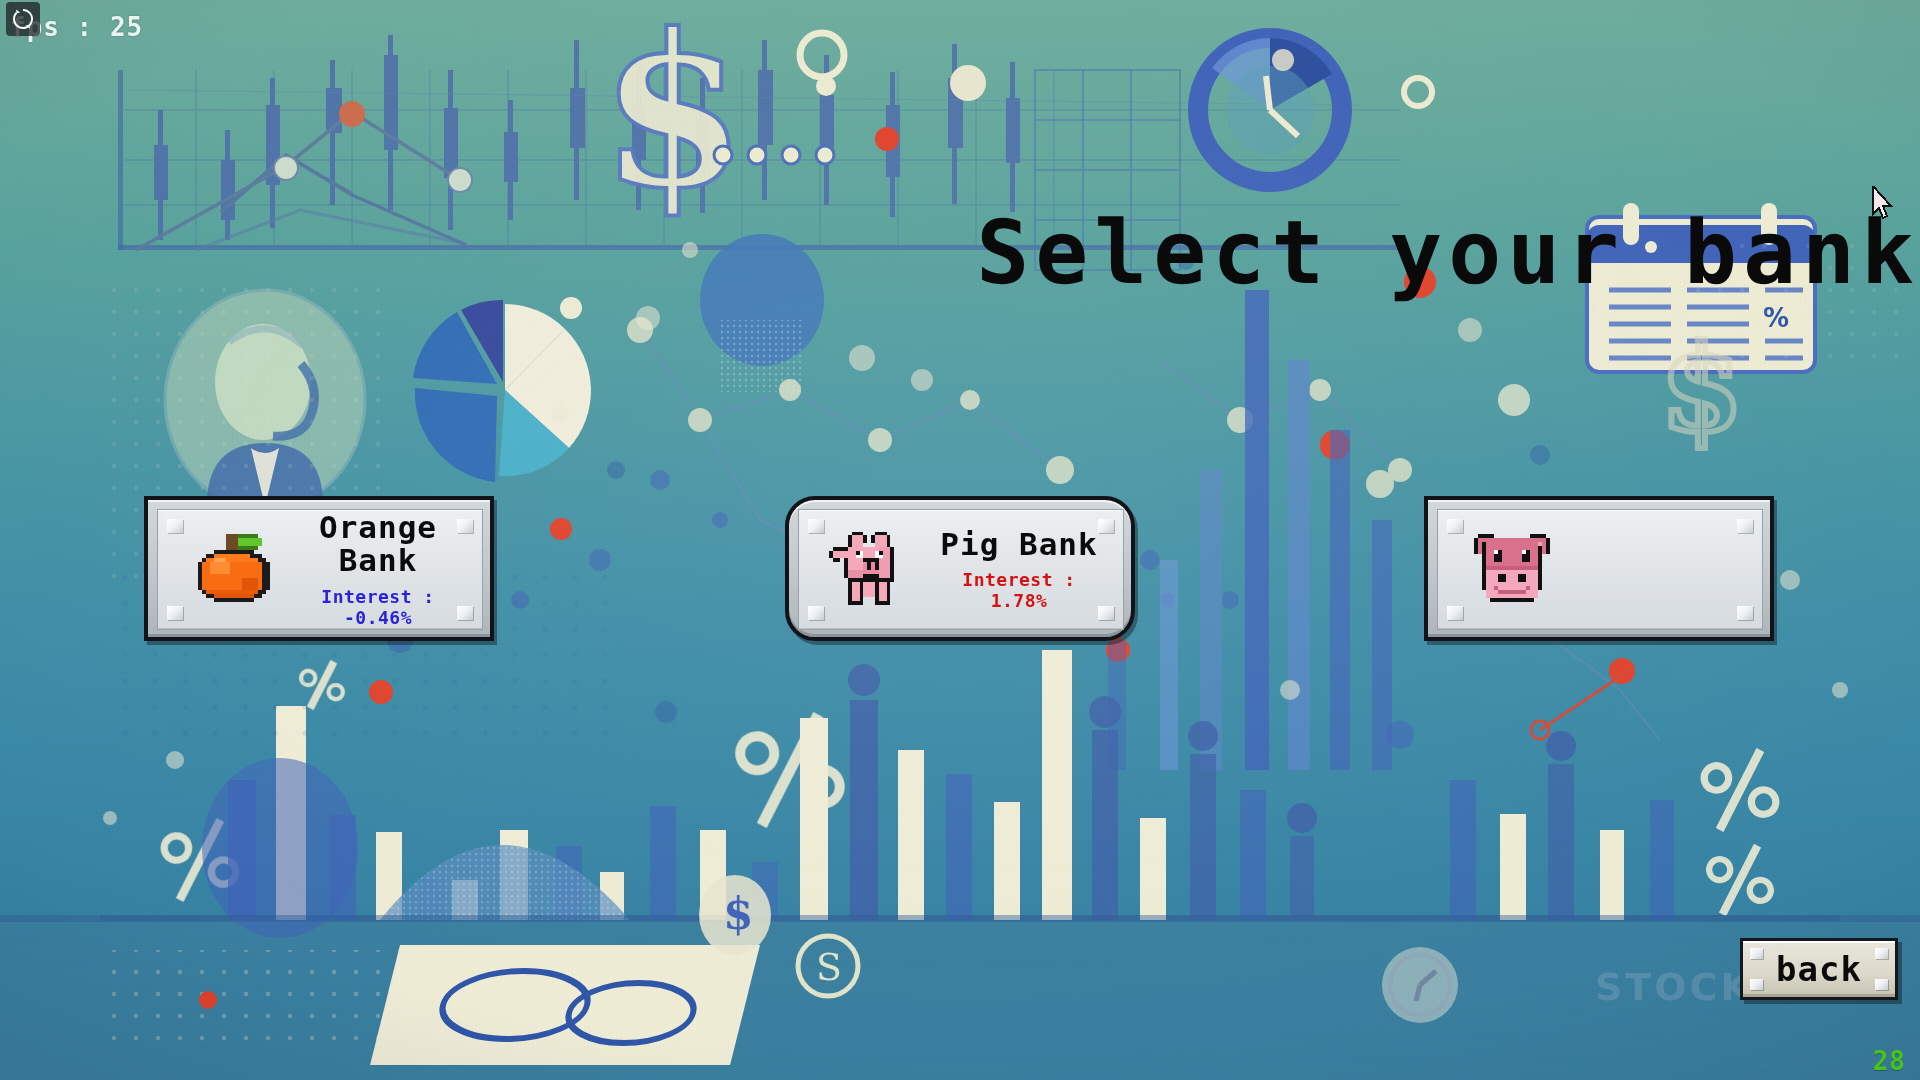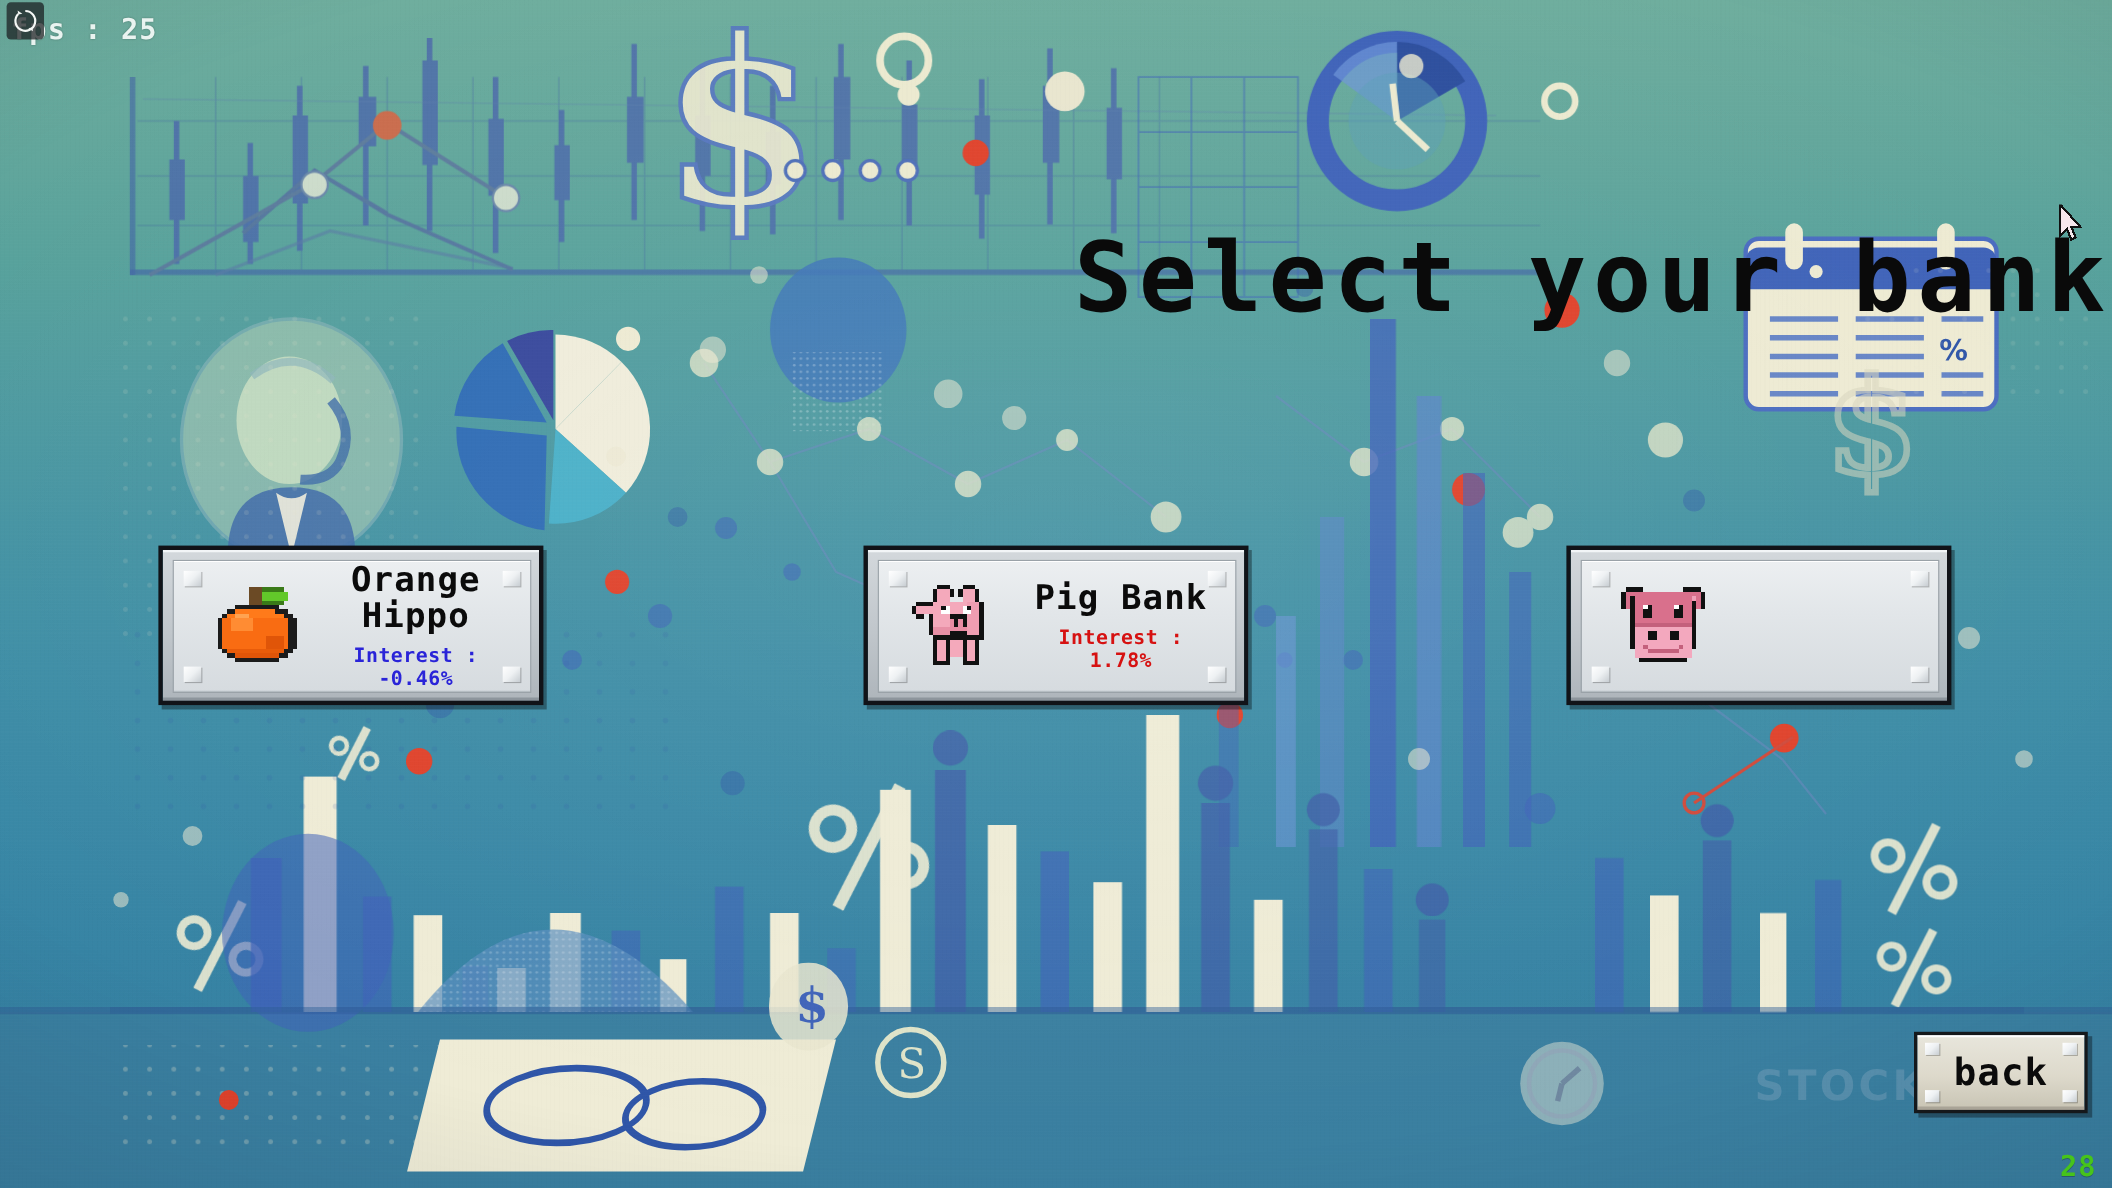--- a/index.html
+++ b/index.html
@@ -99,21 +99,21 @@
     background: linear-gradient(180deg,#d3d8dc 0%,#c0c6cb 55%,#aeb5bb 100%);
     border: 4px solid #111318;
     box-shadow:
       inset 0 2px 0 #f2f5f7,
       inset 0 -3px 0 #8d959c,
       3px 4px 0 rgba(0,0,0,.35);
     padding: 9px;
     cursor: pointer;
   }
   .bank-card.c0 { left: 144px; }
-  .bank-card.c1 { left: 785px; }
+  .bank-card.c1 { left: 785px; border-radius: 30px; }
   .bank-card.c2 { left: 1424px; }
 
   .card-inner {
     position: relative;
     width: 100%; height: 100%;
     background: linear-gradient(180deg,#eceff1 0%,#e2e6e9 40%,#d6dbdf 100%);
     border: 1px solid #9aa2a8;
     box-shadow: inset 0 1px 0 #ffffff, inset 0 -1px 0 #b9c0c5;
     display: flex;
     align-items: center;
@@ -156,21 +156,21 @@
     font-size: 18px;
     font-weight: 700;
     margin-top: 9px;
     letter-spacing: .5px;
   }
 
   
   .back-btn {
     position: absolute;
     left: 1740px; top: 938px;
-    width: 158px; height: 74px;
+    width: 158px; height: 62px;
     box-sizing: border-box;
     background: linear-gradient(180deg,#e8e6dc 0%,#ddd9cb 55%,#c8c4b4 100%);
     border: 3px solid #15181b;
     box-shadow:
       inset 0 2px 0 #ffffff,
       inset 0 -3px 0 #a9a497,
       4px 4px 0 rgba(0,0,0,.35);
     display:flex; align-items:center; justify-content:center;
     cursor: pointer;
   }
@@ -598,21 +598,21 @@
             <rect x="5" y="9" width="13" height="1" fill="#ff7a1a"></rect>
             <rect x="4" y="10" width="15" height="7" fill="#f96c12"></rect>
             <rect x="5" y="17" width="13" height="1" fill="#e85c0a"></rect>
             <rect x="7" y="18" width="10" height="1" fill="#e05508"></rect>
             <rect x="6" y="10" width="5" height="3" fill="#ff8c33"></rect>
             <rect x="7" y="9" width="3" height="1" fill="#ffa351"></rect>
             <rect x="14" y="14" width="4" height="3" fill="#e05508"></rect>
           </svg>
         </div>
         <div class="bank-text">
-          <div class="bank-name">Orange Hippo</div>
+          <div class="bank-name">Orange Bank</div>
           <div class="bank-interest" style="color:#2a24d8">Interest : -0.46%</div>
         </div>
       </div>
     </div>
 
     <div class="bank-card c1">
       <div class="card-inner">
         <span class="screw tl"></span>
         <span class="screw tr"></span>
         <span class="screw bl"></span>

